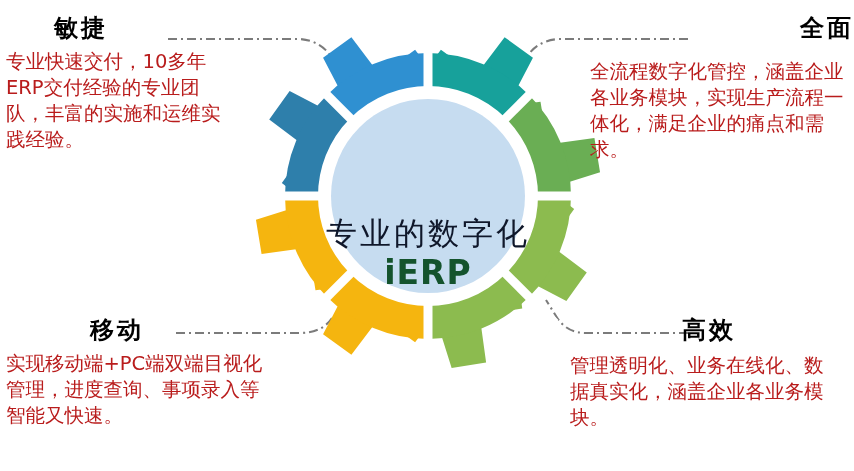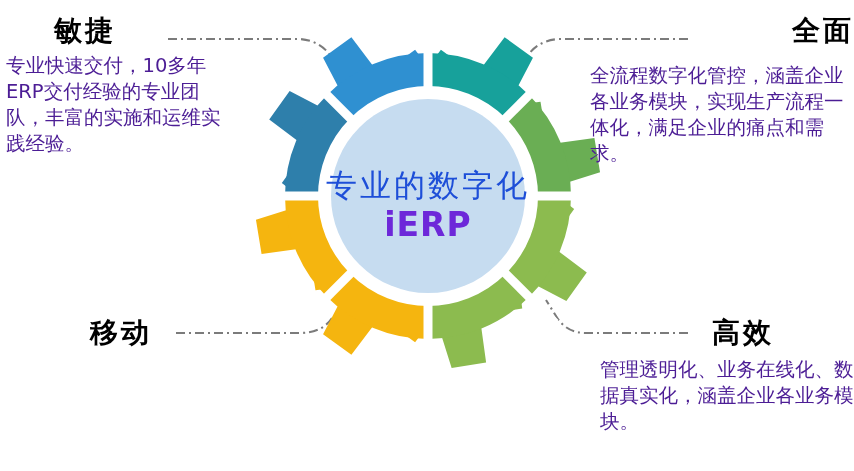--- a/index.html
+++ b/index.html
@@ -11,51 +11,51 @@
     position: relative;
     width: 854px;
     height: 471px;
     background: #ffffff;
     overflow: hidden;
     font-family: "Liberation Sans", "DejaVu Sans", sans-serif;
   }
   .quad { position: absolute; }
 
   .q-heading {
-    font-family: Liberation Sans, sans-serif;
+    font-family: Liberation Serif, serif;
     font-weight: 700;
-    font-size: 28px;
+    font-size: 24px;
     line-height: 1.05;
     color: #000000;
     letter-spacing: 3px;
     white-space: nowrap;
   }
   .q-body {
     font-family: "DejaVu Sans", "Liberation Sans", sans-serif;
     font-weight: 400;
     font-size: 19.5px;
     line-height: 1.33;
-    color: #4c1d95;
+    color: #b91c1c;
     letter-spacing: 0px;
   }
 
   
   #tl-block { left: 6px;  top: 16px; width: 232px; }
   #tl-block .q-heading { margin-left: 48px; }
   #tl-block .q-body   { margin-top: 8px; }
 
   #tr-block { left: 590px; top: 16px; width: 264px; }
   #tr-block .q-heading { margin-left: 80px; text-align: right; }
   #tr-block .q-body   { margin-top: 18px; }
 
   #bl-block { left: 6px;  top: 318px; width: 260px; }
   #bl-block .q-heading { margin-left: 84px; }
   #bl-block .q-body   { margin-top: 8px; }
 
-  #br-block { left: 600px; top: 318px; width: 254px; }
+  #br-block { left: 570px; top: 318px; width: 254px; }
   #br-block .q-heading { margin-left: 112px; }
   #br-block .q-body   { margin-top: 10px; }
 
   
   #gear-wrap {
     position: absolute;
     left: 228px;
     top: 16px;
     width: 400px;
     height: 360px;
@@ -68,30 +68,31 @@
     left: 282px;
     top: 168px;
     width: 292px;
     text-align: center;
     pointer-events: none;
   }
   #center-cn {
     font-family: "DejaVu Serif", "Liberation Serif", serif;
     font-size: 31px;
     font-weight: 400;
-    color: #1d4ed8;
+    color: #0f172a;
     letter-spacing: 3px;
     line-height: 1.1;
     white-space: nowrap;
+    margin-top: 48px;
   }
   #center-en {
     font-family: "DejaVu Sans", "Liberation Sans", sans-serif;
     font-size: 33px;
     font-weight: 700;
-    color: #6d28d9;
+    color: #14532d;
     letter-spacing: 1px;
     line-height: 1.18;
     margin-top: 4px;
   }
 
   
   #connectors {
     position: absolute;
     left: 0; top: 0;
     width: 854px; height: 471px;
@@ -202,20 +203,21 @@
     <div class="q-body">专业快速交付，10多年ERP交付经验的专业团队，丰富的实施和运维实践经验。</div>
   </div>
 
   <div class="quad" id="tr-block">
     <div class="q-heading">全面</div>
     <div class="q-body">全流程数字化管控，涵盖企业各业务模块，实现生产流程一体化，满足企业的痛点和需求。</div>
   </div>
 
   <div class="quad" id="bl-block">
     <div class="q-heading">移动</div>
+    <div class="q-body">实现移动端+PC端双端目视化管理，进度查询、事项录入等智能又快速。</div>
   </div>
 
   <div class="quad" id="br-block">
     <div class="q-heading">高效</div>
     <div class="q-body">管理透明化、业务在线化、数据真实化，涵盖企业各业务模块。</div>
   </div>
 
 </div>
 
 </body></html>

